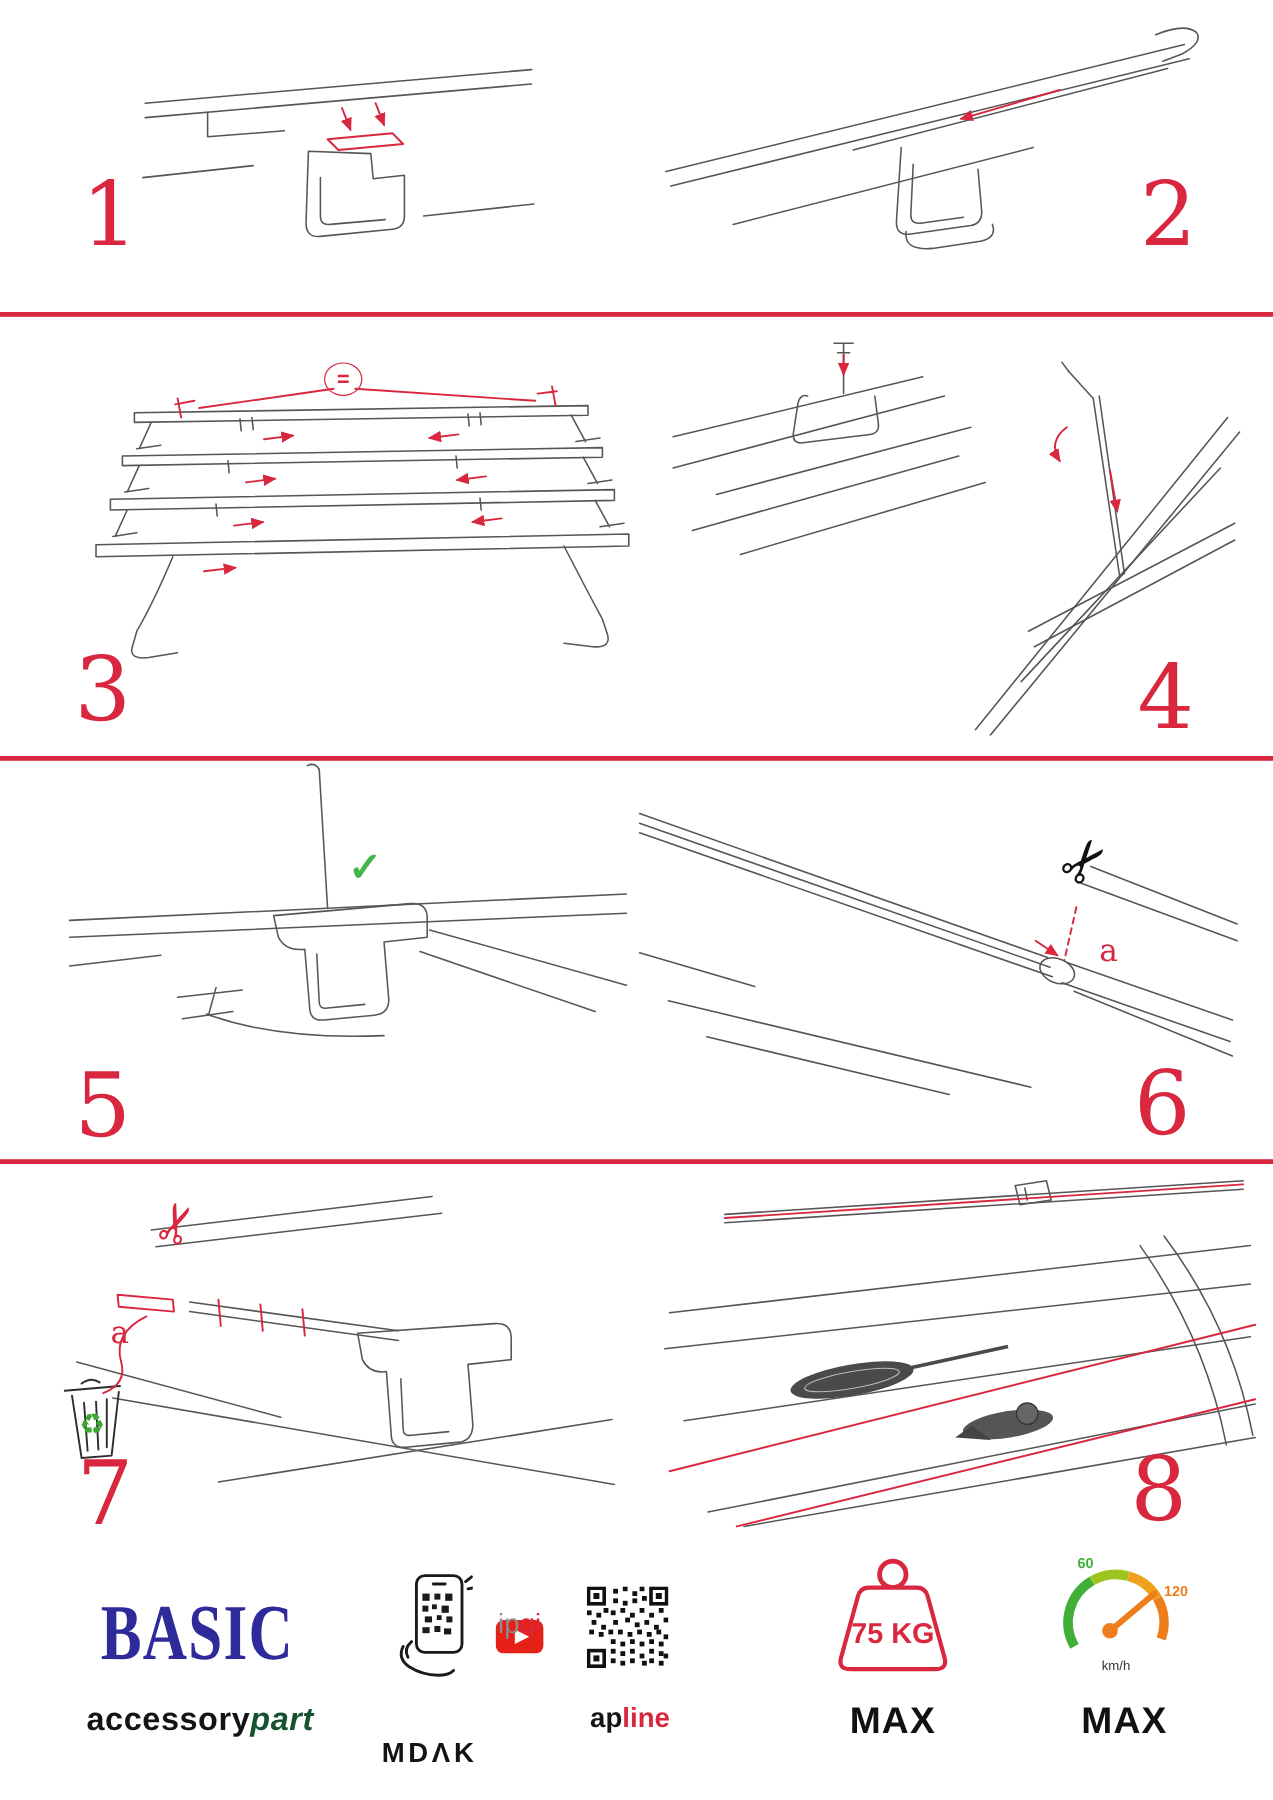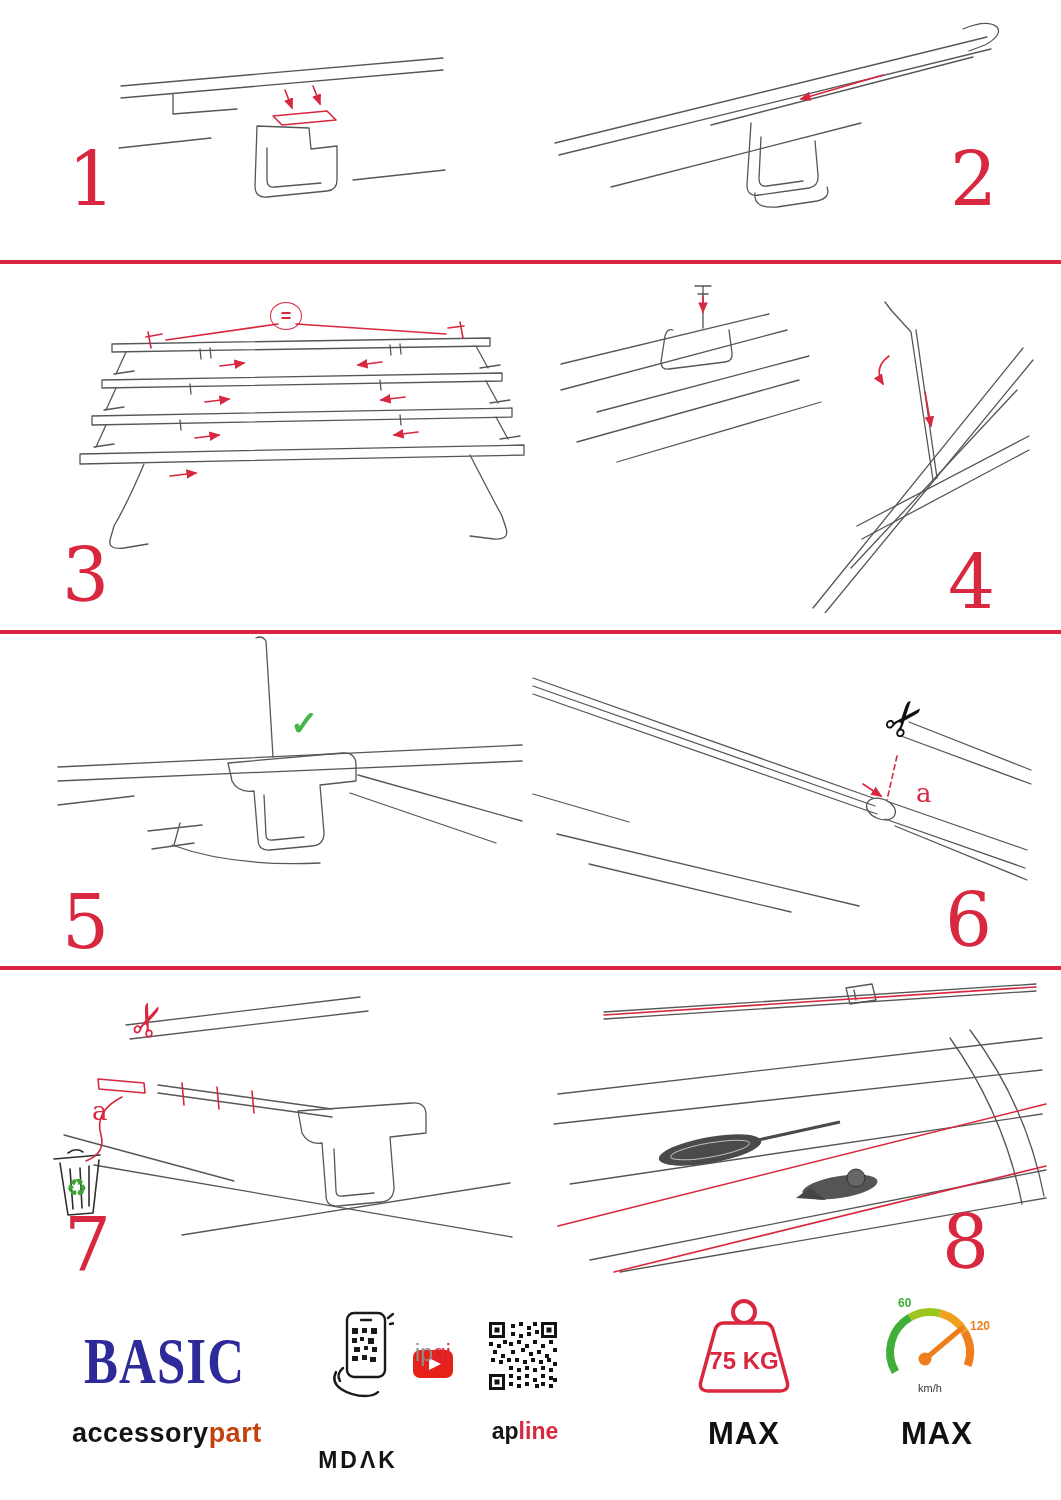--- a/index.html
+++ b/index.html
@@ -15,21 +15,21 @@
   .equals-badge { width:32px; height:28px; border:1.5px solid #d8273f; border-radius:50%;
     color:#d8273f; font-weight:bold; font-size:18px; display:flex; align-items:center; justify-content:center; }
   .check { color:#45b649; font-size:34px; font-weight:bold; }
   .scissors { font-size:48px; color:#111; display:inline-block; }
   .scissors.red7 { color:#d8273f; font-size:44px; }
   .label-a { color:#d8273f; font-size:26px; font-family:"DejaVu Serif", serif; }
   .recycle { color:#3aa62f; font-size:24px; }
   .brand-basic { font-family:"Liberation Serif", serif; font-weight:bold; font-size:50px;
     color:#2f2a99; transform:scale(1.02,1.32); transform-origin:top left; letter-spacing:1px; }
   .brand-sub { font-size:27px; font-weight:bold; color:#141414; letter-spacing:0.5px; }
-  .brand-sub .part { color:#c2410c; }
+  .brand-sub .part { color:#14532d;font-style:italic; }
   .logo-label { font-size:23px; font-weight:bold; color:#141414; text-align:center; }
   .mdak-label { letter-spacing:3px; }
   .ipqi-label { font-weight:normal; font-size:23px; }
   .ipqi-label .ip { color:#8d8d8d; }
   .ipqi-label .qi { color:#d8273f; }
   .apline-label .line { color:#d8273f;text-align:center; }
   .max-label { font-size:31px; font-weight:bold; color:#111; text-align:center; letter-spacing:1px;
     font-family:Liberation Sans, sans-serif; }
   .weight-text { font:bold 24px "Liberation Sans", sans-serif; fill:#d8273f; }
   .sp60 { font:bold 12px "Liberation Sans", sans-serif; fill:#3faf37; }

